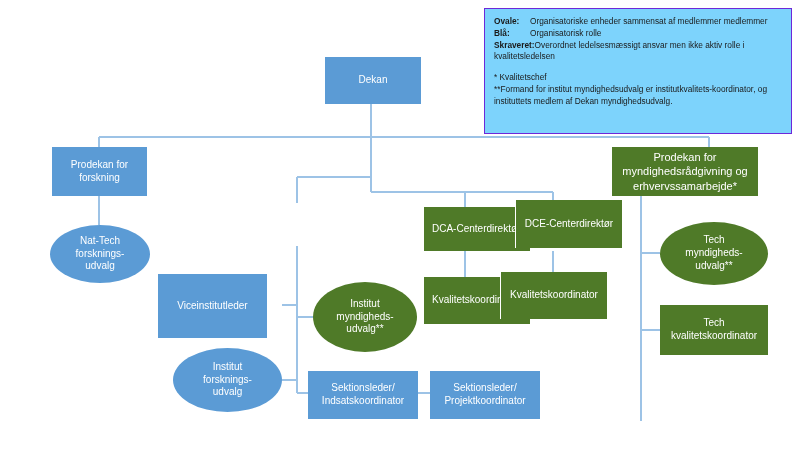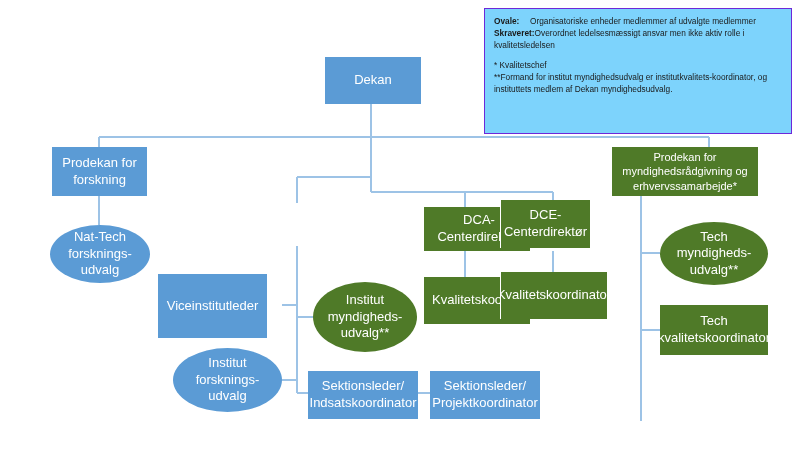--- a/index.html
+++ b/index.html
@@ -16,21 +16,21 @@
   
   .wires{position:absolute;left:0;top:0;width:800px;height:450px;pointer-events:none;}
 
   
   .node{
     position:absolute;
     box-sizing:border-box;
     display:flex;align-items:center;justify-content:center;
     text-align:center;
     color:#ffffff;
-    font-size:13px;
+    font-size:10px;
     line-height:1.28;
     padding:2px 4px;
     overflow:hidden;
     white-space:pre-line;
   }
   .box{border-radius:0;}
   .oval{border-radius:50%;}
   .blue{background:#5B9BD5;}
   .green{background:#4F7A28;}
   .hatched{
@@ -135,41 +135,45 @@
 udvalg</div>
 
   <div class="node box blue" style="left:308px;top:371px;width:110px;height:48px;">Sektionsleder/
 Indsatskoordinator</div>
 
   <div class="node box blue" style="left:430px;top:371px;width:110px;height:48px;">Sektionsleder/
 Projektkoordinator</div>
 
   <div class="node box green clip" style="left:424px;top:207px;width:106px;height:44px;">DCA-Centerdirektør</div>
 
-  <div class="node box green" style="left:500px;top:200px;width:90px;height:48px;border-left:1px solid #ffffff;">DCE-Centerdirektør</div>
+  <div class="node box green" style="left:515px;top:200px;width:107px;height:48px;border-left:1px solid #ffffff;">DCE-Centerdirektør</div>
 
   <div class="node box green clip" style="left:424px;top:277px;width:106px;height:47px;">Kvalitetskoordinator</div>
 
   <div class="node box green" style="left:500px;top:272px;width:107px;height:47px;border-left:1px solid #ffffff;">Kvalitetskoordinator</div>
 
   <div class="node box green" style="left:612px;top:147px;width:146px;height:49px;font-size:11px;">Prodekan for
 myndighedsrådgivning og
 erhvervssamarbejde*</div>
 
   <div class="node oval green" style="left:660px;top:222px;width:108px;height:63px;">Tech
 myndigheds-
 udvalg**</div>
 
   <div class="node box green" style="left:660px;top:305px;width:108px;height:50px;">Tech
 kvalitetskoordinator</div>
 
   <div id="legend">
     <div class="lrow">
       <span class="lterm w1">Ovale:</span>
-      <span class="ldesc">Organisatoriske enheder medlemmer af udvalgte medlemmer</span>
+      <span class="ldesc">Organisatoriske enheder sammensat af medlemmer medlemmer</span>
+    </div>
+    <div class="lrow">
+      <span class="lterm w1">Blå:</span>
+      <span class="ldesc">Organisatorisk rolle</span>
     </div>
     <div class="lfull"><span class="lterm">Skraveret:</span><span>Overordnet ledelsesmæssigt ansvar men ikke aktiv rolle i kvalitetsledelsen</span></div>
     <div class="spacer"></div>
     <div class="note">* Kvalitetschef</div>
     <div class="note">**Formand for institut myndighedsudvalg er institutkvalitets-koordinator, og instituttets medlem af Dekan myndighedsudvalg.</div>
   </div>
 
 </div>
 
 </body></html>

